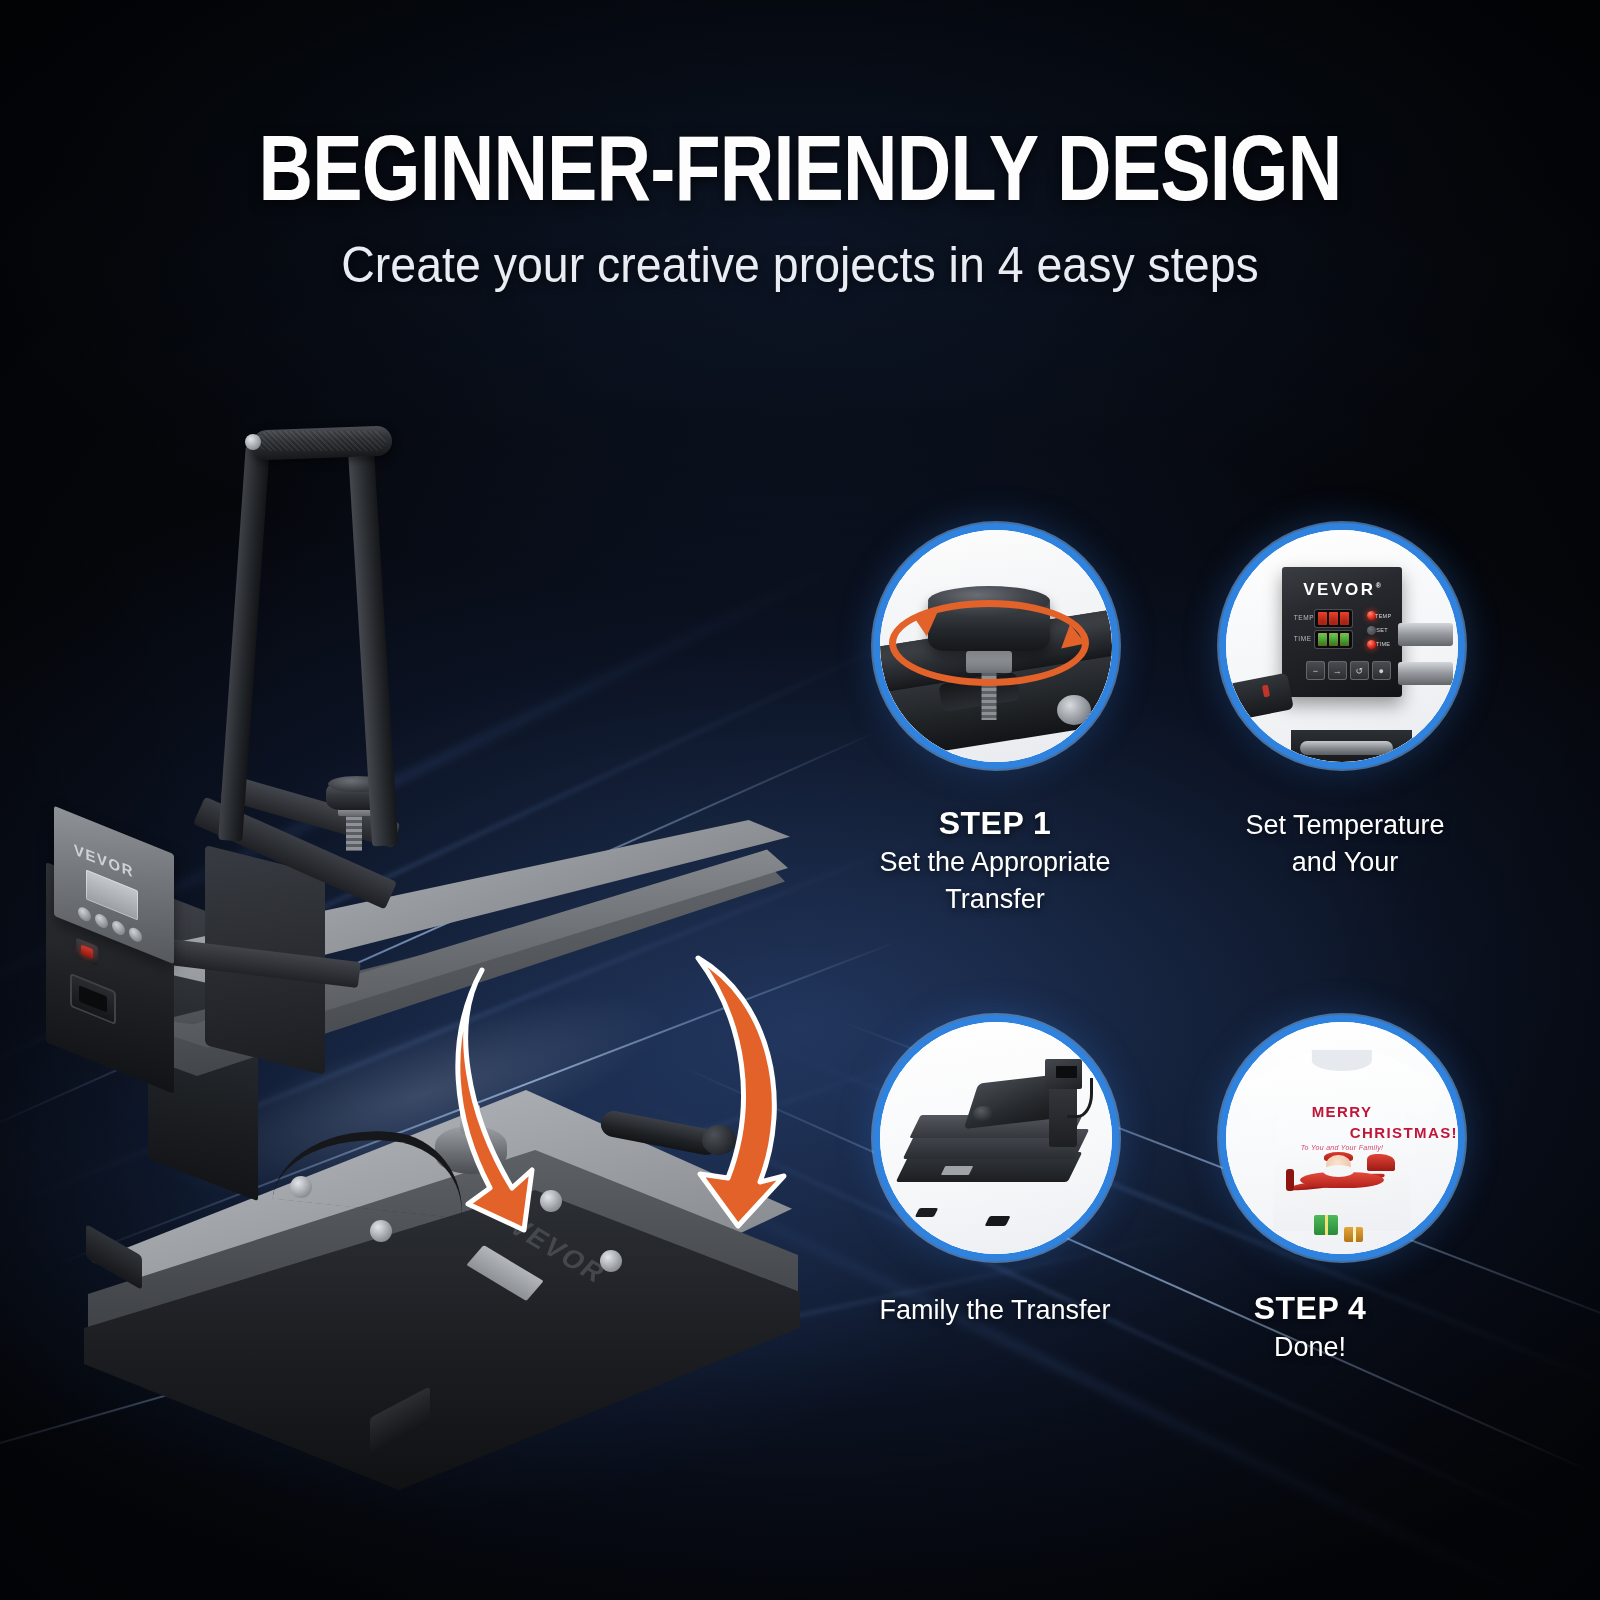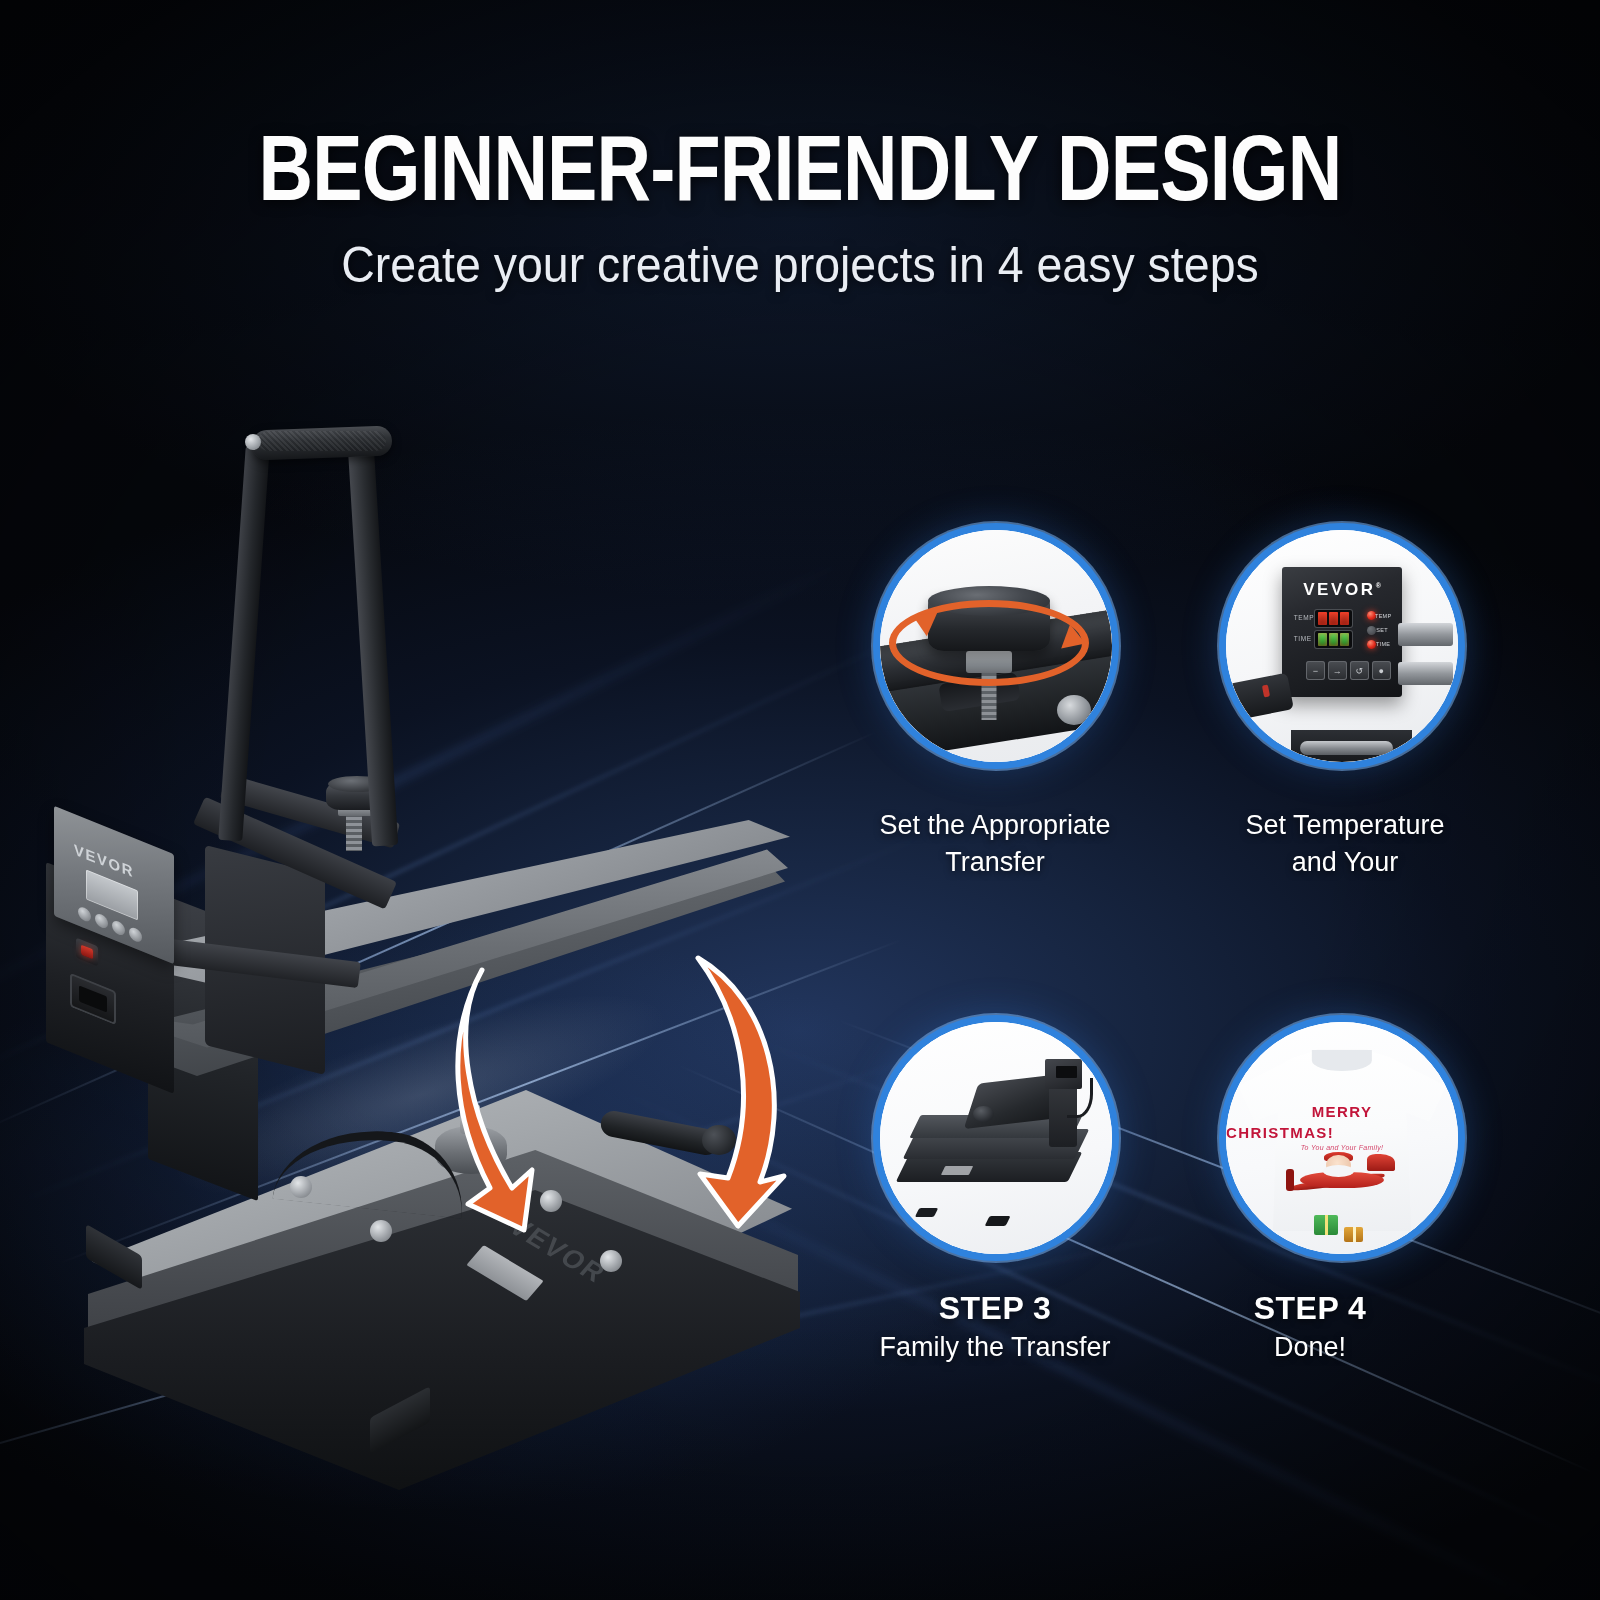--- a/index.html
+++ b/index.html
@@ -156,22 +156,22 @@
   
   .s4-bg{position:absolute;inset:0;background:linear-gradient(170deg,#ffffff 0%,#f8f9fb 55%,#eef0f3 100%);}
   .s4-shirt{position:absolute;left:5%;top:12%;width:90%;height:78%;
     background:linear-gradient(175deg,#ffffff 0%,#fafbfc 45%,#edeff2 100%);
     clip-path:polygon(27% 4%,38% 0%,62% 0%,73% 4%,100% 20%,92% 40%,81% 35%,83% 100%,17% 100%,19% 35%,8% 40%,0% 20%);
     filter:drop-shadow(0 6px 12px rgba(0,0,0,.14));}
   .s4-collar{position:absolute;left:50%;top:12%;width:26%;height:9%;transform:translateX(-50%);
     border-radius:0 0 60% 60%;background:#e6e9ed;}
   .s4-txt1{position:absolute;left:0;right:0;top:35%;text-align:center;
     color:#c2153a;font-weight:700;font-size:15px;letter-spacing:1.4px;}
-  .s4-txt2{position:absolute;left:0;right:0;top:44%;text-align:left;
-    color:#c2153a;font-weight:700;font-size:15px;letter-spacing:1.4px;}
+  .s4-txt2{position:absolute;left:0;right:0;top:44%;text-align:right;
+    color:#c2153a;font-weight:700;font-size:15px;letter-spacing:1.4px;padding-left:40px;}
   .s4-txt3{position:absolute;left:0;right:0;top:52.5%;text-align:center;
     color:#d4456a;font-size:7px;font-style:italic;letter-spacing:.3px;}
   .s4-plane{position:absolute;left:26%;top:56%;width:48%;height:22%;}
   .s4-fus{position:absolute;left:12%;top:40%;width:76%;height:30%;border-radius:50%/60%;
     background:linear-gradient(180deg,#e34b3c,#b3201b);}
   .s4-wing{position:absolute;left:2%;top:52%;width:86%;height:16%;border-radius:40%;
     background:linear-gradient(180deg,#d83a2c,#951713);transform:rotate(-8deg);}
   .s4-tail{position:absolute;right:2%;top:4%;width:26%;height:34%;border-radius:30% 50% 10% 10%;
     background:linear-gradient(180deg,#e04436,#9c1a15);}
   .s4-prop{position:absolute;left:0%;top:34%;width:7%;height:42%;border-radius:3px;background:#8e1410;}
@@ -416,20 +416,21 @@
       <div class="s1-nut"></div>
       <div class="s1-knob"></div>
       <div class="s1-knobTop"></div>
       <div class="s1-ring"></div>
       <div class="s1-arrowL"></div>
       <div class="s1-arrowR"></div>
       <div class="s1-bolt"></div>
     </div>
   </div>
   <div class="steplabel" style="left:845px;top:805px;width:300px;">
+    <div class="t">STEP 1</div>
     <div class="d">Set the Appropriate</div>
     <div class="d">Transfer</div>
   </div>
 
   <div class="circle" style="left:1226px;top:530px;">
     <div class="inner">
       <div class="s2-bg"></div>
       <div class="s2-base"></div>
       <div class="s2-roller"></div>
       <div class="s2-box">
@@ -486,21 +487,20 @@
       <div class="s3-ctrl"></div>
       <div class="s3-ctrlscr"></div>
       <div class="s3-wire"></div>
       <div class="s3-knob"></div>
       <div class="s3-plate"></div>
       <div class="s3-feet"></div>
       <div class="s3-feet2"></div>
     </div>
   </div>
   <div class="steplabel" style="left:845px;top:1290px;width:300px;">
-    <div class="t">STEP 3</div>
     <div class="d">Family the Transfer</div>
   </div>
 
   <div class="circle" style="left:1226px;top:1022px;">
     <div class="inner">
       <div class="s4-bg"></div>
       <div class="s4-shirt"></div>
       <div class="s4-collar"></div>
       <div class="s4-txt1">MERRY</div>
       <div class="s4-txt2">CHRISTMAS!</div>

